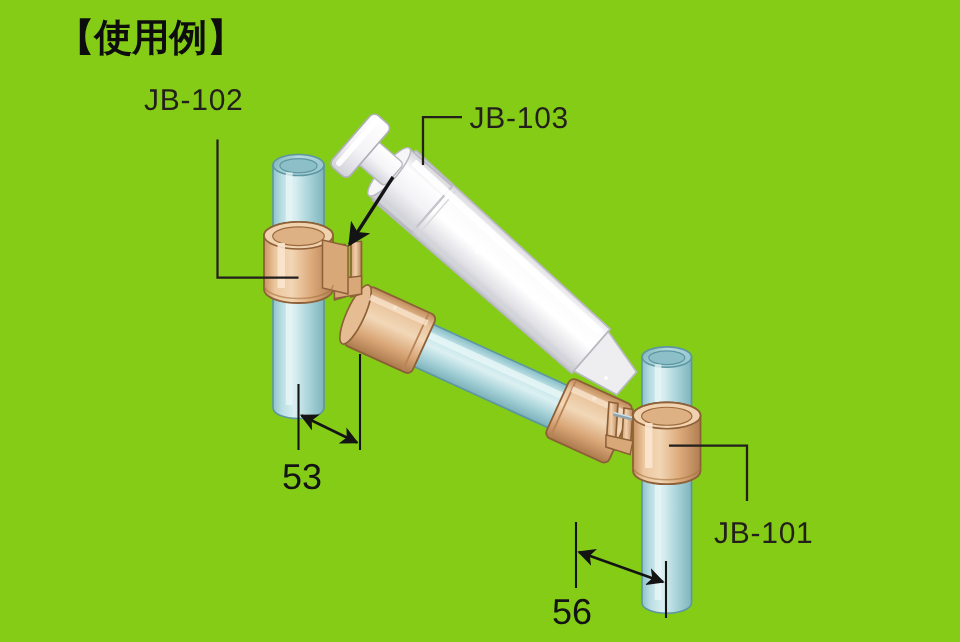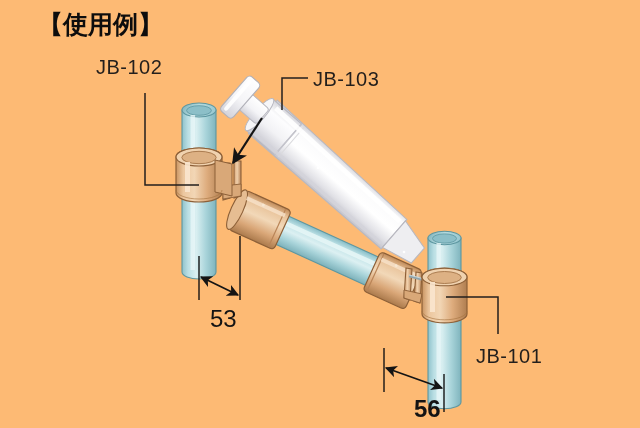--- a/index.html
+++ b/index.html
@@ -12,21 +12,21 @@
     height: 428px;
     position: relative;
     overflow: hidden;
     font-family: "Liberation Sans", sans-serif;
   }
   #stage {
     position: absolute;
     left: 0; top: 0;
     width: 640px;
     height: 428px;
-    background: #fdba74;
+    background: #84cc16;
   }
   .title {
     position: absolute;
     left: 38px;
     top: 8px;
     font-family: "DejaVu Sans", sans-serif;
     font-size: 25px;
     font-weight: 700;
     color: #0d0d0d;
     letter-spacing: 0px;
@@ -41,21 +41,20 @@
     white-space: nowrap;
     letter-spacing: 0.5px;
   }
   .dim-label {
     position: absolute;
     font-family: "Liberation Sans", sans-serif;
     font-size: 24px;
     font-weight: 400;
     color: #141414;
     white-space: nowrap;
-    margin-left: 22px;
   }
   #art {
     position: absolute;
     left: 0; top: 0;
   }
 </style>
 </head>
 <body>
 
 <div id="stage">
@@ -278,15 +277,15 @@
   </svg>
 
   <div class="label" style="left:96px; top:56px;">JB-102</div>
 
   <div class="label" style="left:313px; top:68px;text-align:center;">JB-103</div>
 
   <div class="label" style="left:476px; top:345px;text-align:center;">JB-101</div>
 
   <div class="dim-label" style="left:188px; top:305px;">53</div>
 
-  <div class="dim-label" style="left:392px; top:395px;font-weight:bold;">56</div>
+  <div class="dim-label" style="left:368px; top:395px;">56</div>
 
 </div>
 
 </body></html>

